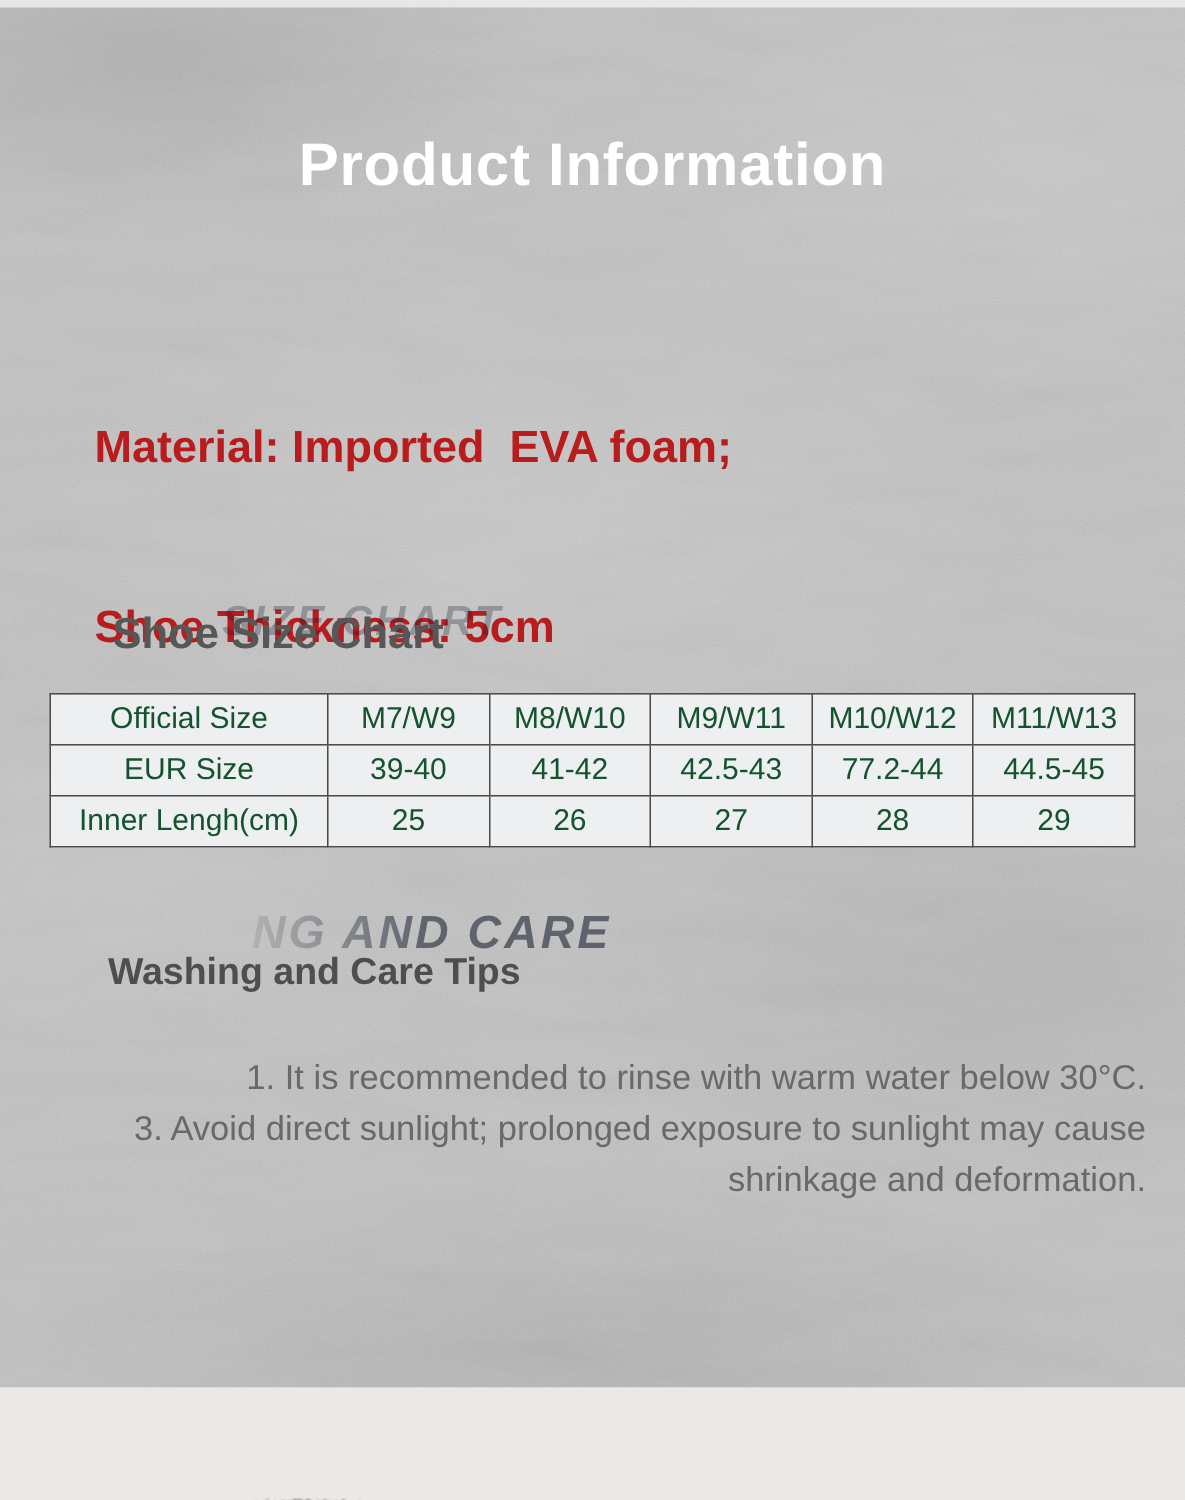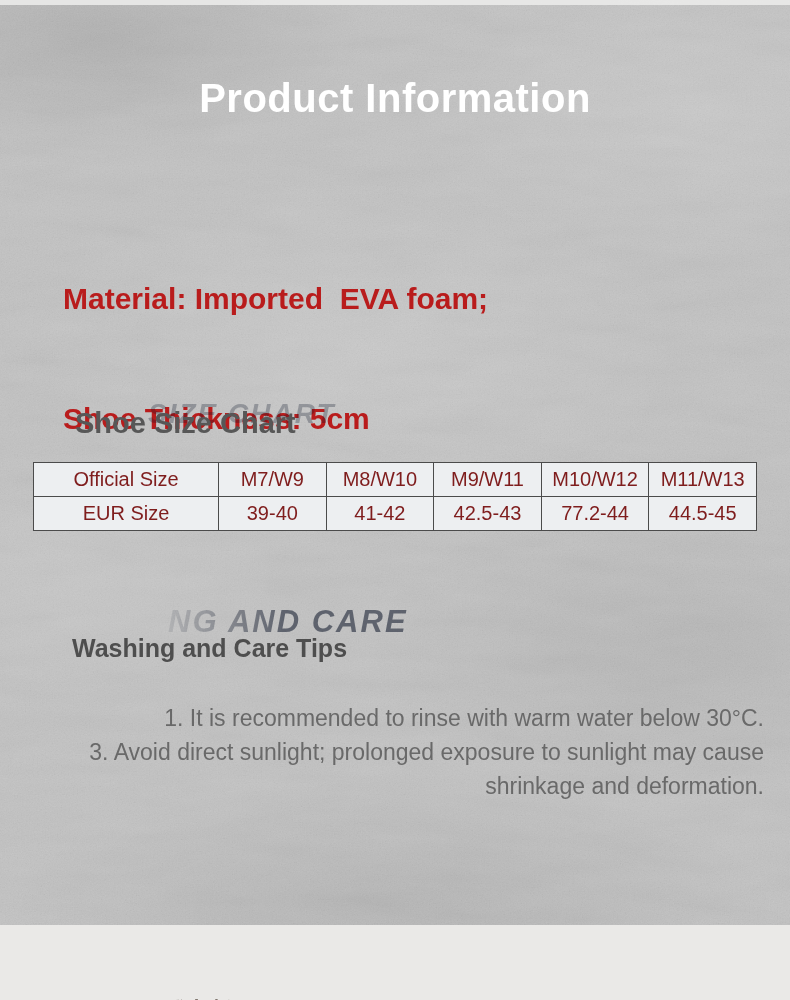--- a/index.html
+++ b/index.html
@@ -34,21 +34,21 @@
   .texture-svg { position: absolute; left: 0; top: 0; display: block; }
   .top-strip {
     position: absolute; left: 0; top: 0;
     width: 100%; height: 5px;
     background: #ebebea;
     opacity: 0.9;
   }
   
   .page-title {
     position: absolute;
-    left: 0; top: 76px;
+    left: 0; top: 88px;
     width: 100%;
     text-align: center;
     font-size: 40px;
     font-weight: 800;
     letter-spacing: 0.5px;
     color: #ffffff;
   }
   .material-block {
     position: absolute;
     left: 63px; top: 199px;
@@ -93,21 +93,21 @@
     border-collapse: collapse;
     table-layout: fixed;
   }
   .size-table td {
     height: 34px;
     border: 1px solid #4b4b4b;
     background: #edeff1;
     text-align: center;
     vertical-align: middle;
     font-size: 20px;
-    color: #7f1d1d;
+    color: #14532d;
     font-family: "Liberation Sans", sans-serif;
   }
   .size-table col.label-col { width: 185px; }
   
   .tips-block {
     position: absolute;
     left: 58px; top: 701px;
     width: 706px;
     font-size: 23px;
     line-height: 34px;
@@ -180,20 +180,28 @@
           <td>M11/W13</td>
         </tr>
         <tr>
           <td>EUR Size</td>
           <td>39-40</td>
           <td>41-42</td>
           <td>42.5-43</td>
           <td>77.2-44</td>
           <td>44.5-45</td>
         </tr>
+        <tr>
+          <td>Inner Lengh(cm)</td>
+          <td>25</td>
+          <td>26</td>
+          <td>27</td>
+          <td>28</td>
+          <td>29</td>
+        </tr>
       </tbody>
     </table>
 
     <div class="watermark wm-care">NG AND CARE</div>
     <h2 class="section-heading care-heading">Washing and Care Tips</h2>
 
     <div class="tips-block">
       <p class="tip-item">1. It is recommended to rinse with warm water below 30°C.</p>
       <p class="tip-item">3. Avoid direct sunlight; prolonged exposure to sunlight may cause shrinkage and deformation.</p>
     </div>

